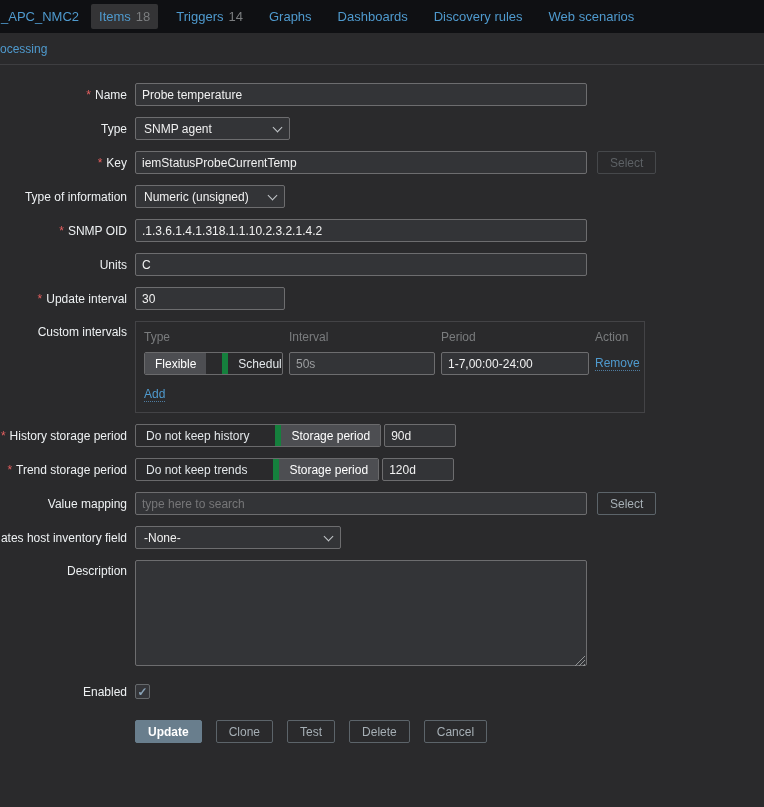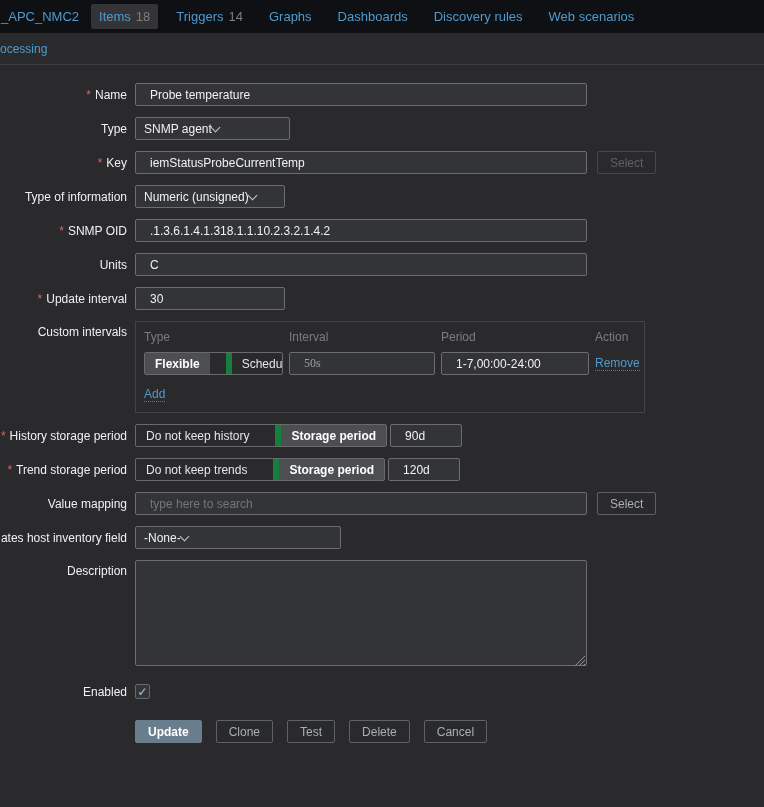--- a/index.html
+++ b/index.html
@@ -35,30 +35,30 @@
   .lbl{
     display:flex;justify-content:flex-end;align-items:center;gap:4px;
     height:23px;white-space:nowrap;color:#eef1f3;
   }
   .lbl.top{align-items:flex-start;padding-top:4px;height:auto;}
   .req{color:#e45f5f;}
   .field{display:flex;align-items:center;gap:10px;min-height:23px;}
   
   .txt{
     box-sizing:border-box;height:23px;background:#333437;border:1px solid #6d6d6f;
-    border-radius:2px;color:#f1f1f1;padding:0 14px;outline:none;
+    border-radius:2px;color:#f1f1f1;padding:0 6px;outline:none;
     font-family:"Liberation Sans",sans-serif;font-size:12px;
   }
   .txt::placeholder{color:#767678;}
-  .txt.dim{color:#9c9ea0;font-family:Liberation Serif, serif;}
+  .txt.dim{color:#9c9ea0;}
   .w452{width:452px}.w155{width:155px}.w150{width:150px}
   .w146{width:146px}.w148{width:148px}.w206{width:206px}.w72{width:72px}
   .selectbox{
     box-sizing:border-box;height:23px;background:#333437;border:1px solid #6d6d6f;
-    border-radius:2px;display:flex;align-items:center;
+    border-radius:2px;display:flex;align-items:center;justify-content:space-between;
     padding:0 8px;color:#f1f1f1;cursor:pointer;
   }
   .chev{
     width:6px;height:6px;border-right:1.6px solid #c3c7ca;border-bottom:1.6px solid #c3c7ca;
     transform:rotate(45deg);margin-top:-3px;
   }
   
   .btn{
     box-sizing:border-box;height:23px;border-radius:2px;background:transparent;
     border:1px solid #5c646a;color:#a6afb5;padding:0 12px;cursor:pointer;
@@ -67,21 +67,21 @@
   .btn.primary{background:#697e8d;border-color:#697e8d;color:#ffffff;font-weight:bold;}
   .btn.disabled{border-color:#46484b;color:#5d6165;cursor:default;}
   .btn-row{display:flex;gap:14px;margin-top:6px;}
   
   .seg{display:inline-flex;border:1px solid #6a6a6c;border-radius:2px;overflow:hidden;box-sizing:border-box;height:23px;}
   .seg .opt{
     display:flex;align-items:center;padding:0 10px;background:transparent;border:none;
     color:#e3e7ea;cursor:pointer;font-family:"Liberation Sans",sans-serif;font-size:12px;
   }
   .seg .opt + .opt{border-left:6px solid #15803d;margin-left:16px;}
-  .seg .opt.on{background:#4d4e52;color:#ffffff;font-weight:bold;}
+  .seg .opt.on{background:#4d4e52;color:#ffffff;font-weight:normal;}
   
   .ci-box{box-sizing:border-box;width:510px;border:1px solid #434346;padding:8px 10px 10px 8px;}
   .ci-grid{display:grid;grid-template-columns:139px 146px 148px auto;column-gap:6px;align-items:center;}
   .ci-head span{color:#7a7c7e;}
   .ci-head{margin-bottom:8px;}
   .link{
     color:#4f9ace;text-decoration:none;border-bottom:1px dotted #4f7ca0;cursor:pointer;
     display:inline-block;line-height:14px;
   }
   .ci-add{margin-top:12px;}

